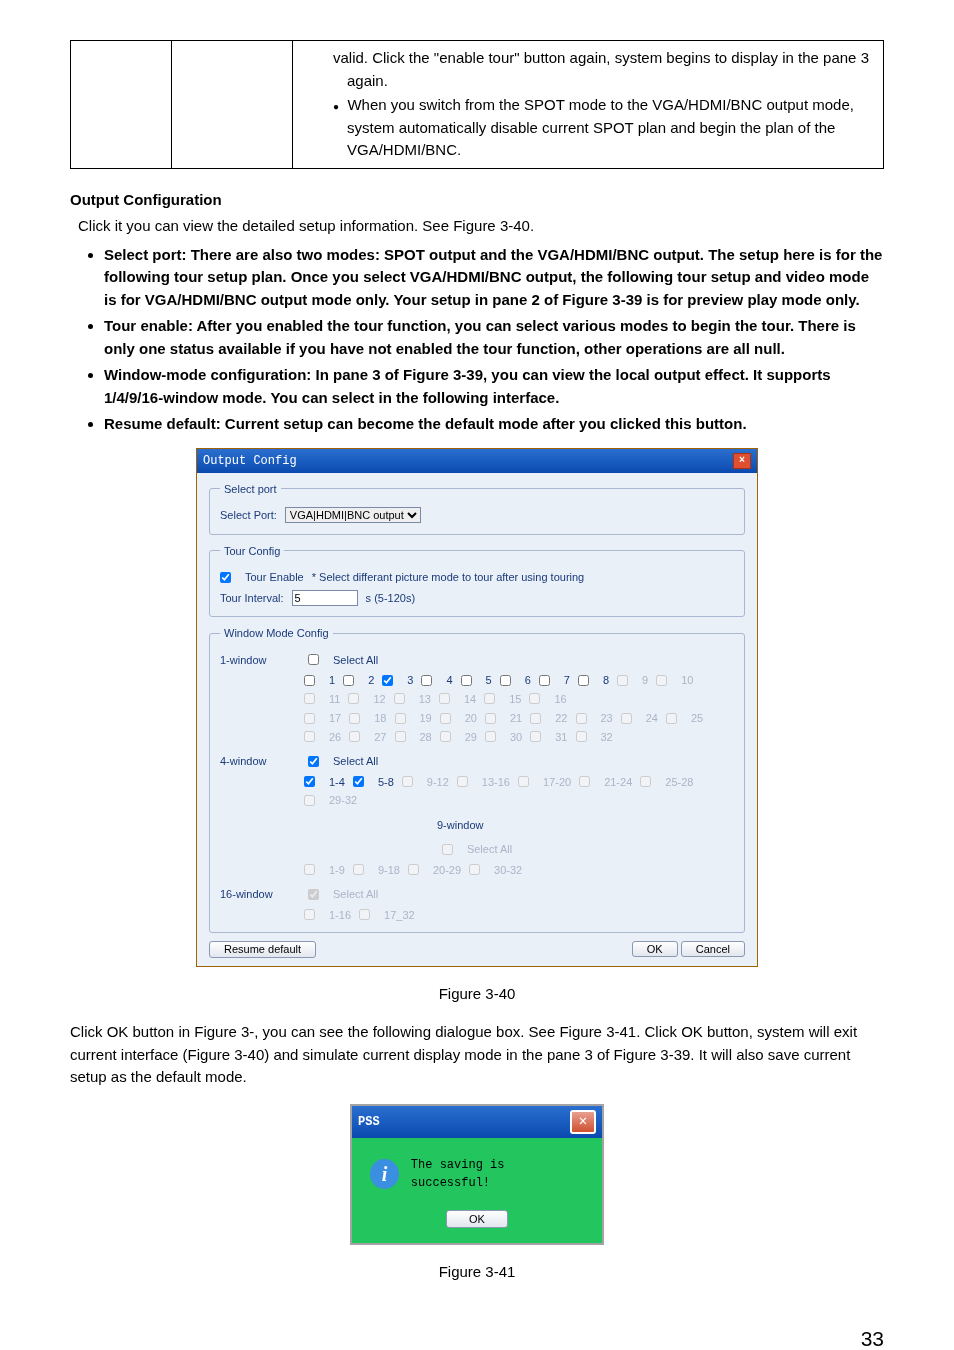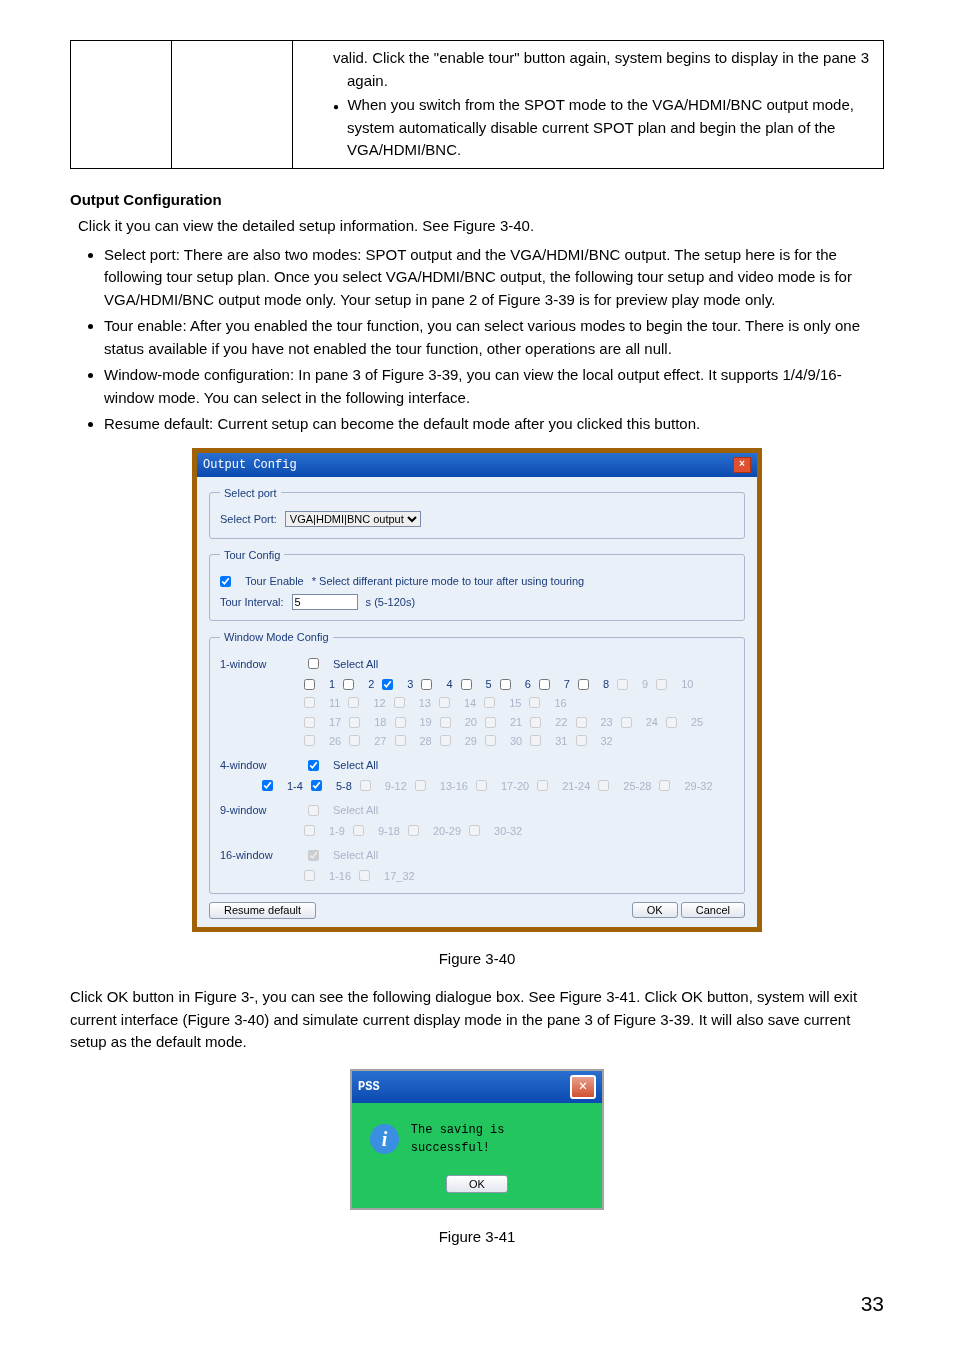--- a/index.html
+++ b/index.html
@@ -19,29 +19,29 @@
   }
   table.outer td {
     border: 1px solid #000;
     padding: 6px 10px;
     vertical-align: top;
   }
   table.outer td.col1 { width: 80px; }
   table.outer td.col2 { width: 100px; }
   ul.tbl { margin: 0 0 0 10px; padding-left: 10px; list-style: disc; }
   h4 { margin: 10px 0 4px 0; font-size: 15px; }
-  ul.bullets { list-style: disc; padding-left: 34px; margin: 6px 0 12px 0; }
+  ul.bullets { list-style: disc; padding-left: 34px; margin: 6px 0 12px 0; font-weight: bold; }
   ul.bullets li { margin: 4px 0; font-size: 15px; }
   .figcap { text-align: center; margin: 16px 0; }
   .pagenum { text-align: right; margin-top: 40px; font-size: 21px; }
   .dialog {
     width: 560px;
     margin: 8px auto 0 auto;
     background: #eaf0f8;
-    border: 5px solid #a16207;
+    border: 1px solid #a16207;
     font-family: Tahoma, Arial, sans-serif;
     font-size: 11px;
     color: #1a3a7a;
   }
   .dialog .titlebar {
     background: linear-gradient(#2a6fd0, #0a4ab0);
     color: #fff;
     font-family: 'Courier New', monospace;
     font-size: 12px;
     padding: 3px 6px;
@@ -318,21 +318,21 @@
           </label>
       </div>
 
       <div class="row" style="margin-top:8px;">
         <span class="lbl">4-window</span>
         <label class="cb">
             <input type="checkbox" checked="" style="">
             <span>Select All</span>
           </label>
       </div>
-      <div class="cbrow" style="margin-left:42px;">
+      <div class="cbrow" style="margin-left:84px;">
         <label class="cb">
             <input type="checkbox" checked="" style="">
             <span>1-4</span>
           </label>
         <label class="cb">
             <input type="checkbox" checked="" style="">
             <span>5-8</span>
           </label>
         <label class="cb dis">
             <input type="checkbox" disabled="" style="">
@@ -353,21 +353,21 @@
         <label class="cb dis">
             <input type="checkbox" disabled="" style="">
             <span>25-28</span>
           </label>
         <label class="cb dis">
             <input type="checkbox" disabled="" style="">
             <span>29-32</span>
           </label>
       </div>
 
-      <div class="row" style="margin-top:8px;">
+      <div class="row" style="margin-top:8px;flex-direction:column;">
         <span class="lbl">9-window</span>
         <label class="cb dis">
             <input type="checkbox" disabled="" style="">
             <span>Select All</span>
           </label>
       </div>
       <div class="cbrow" style="margin-left:84px;">
         <label class="cb dis">
             <input type="checkbox" disabled="" style="">
             <span>1-9</span>

